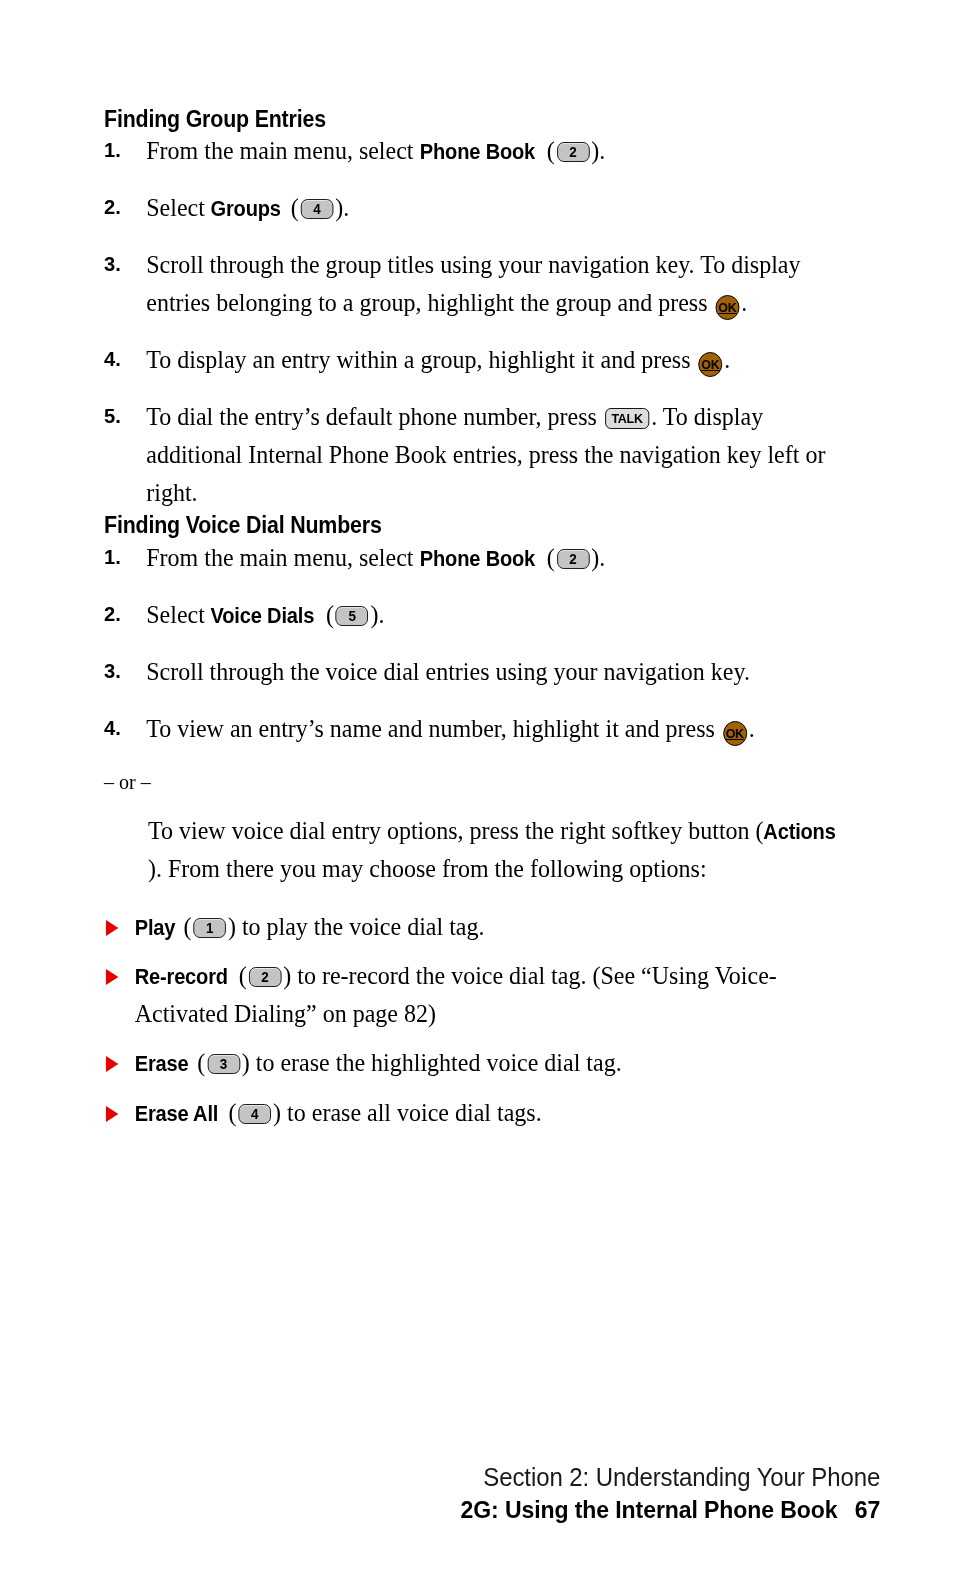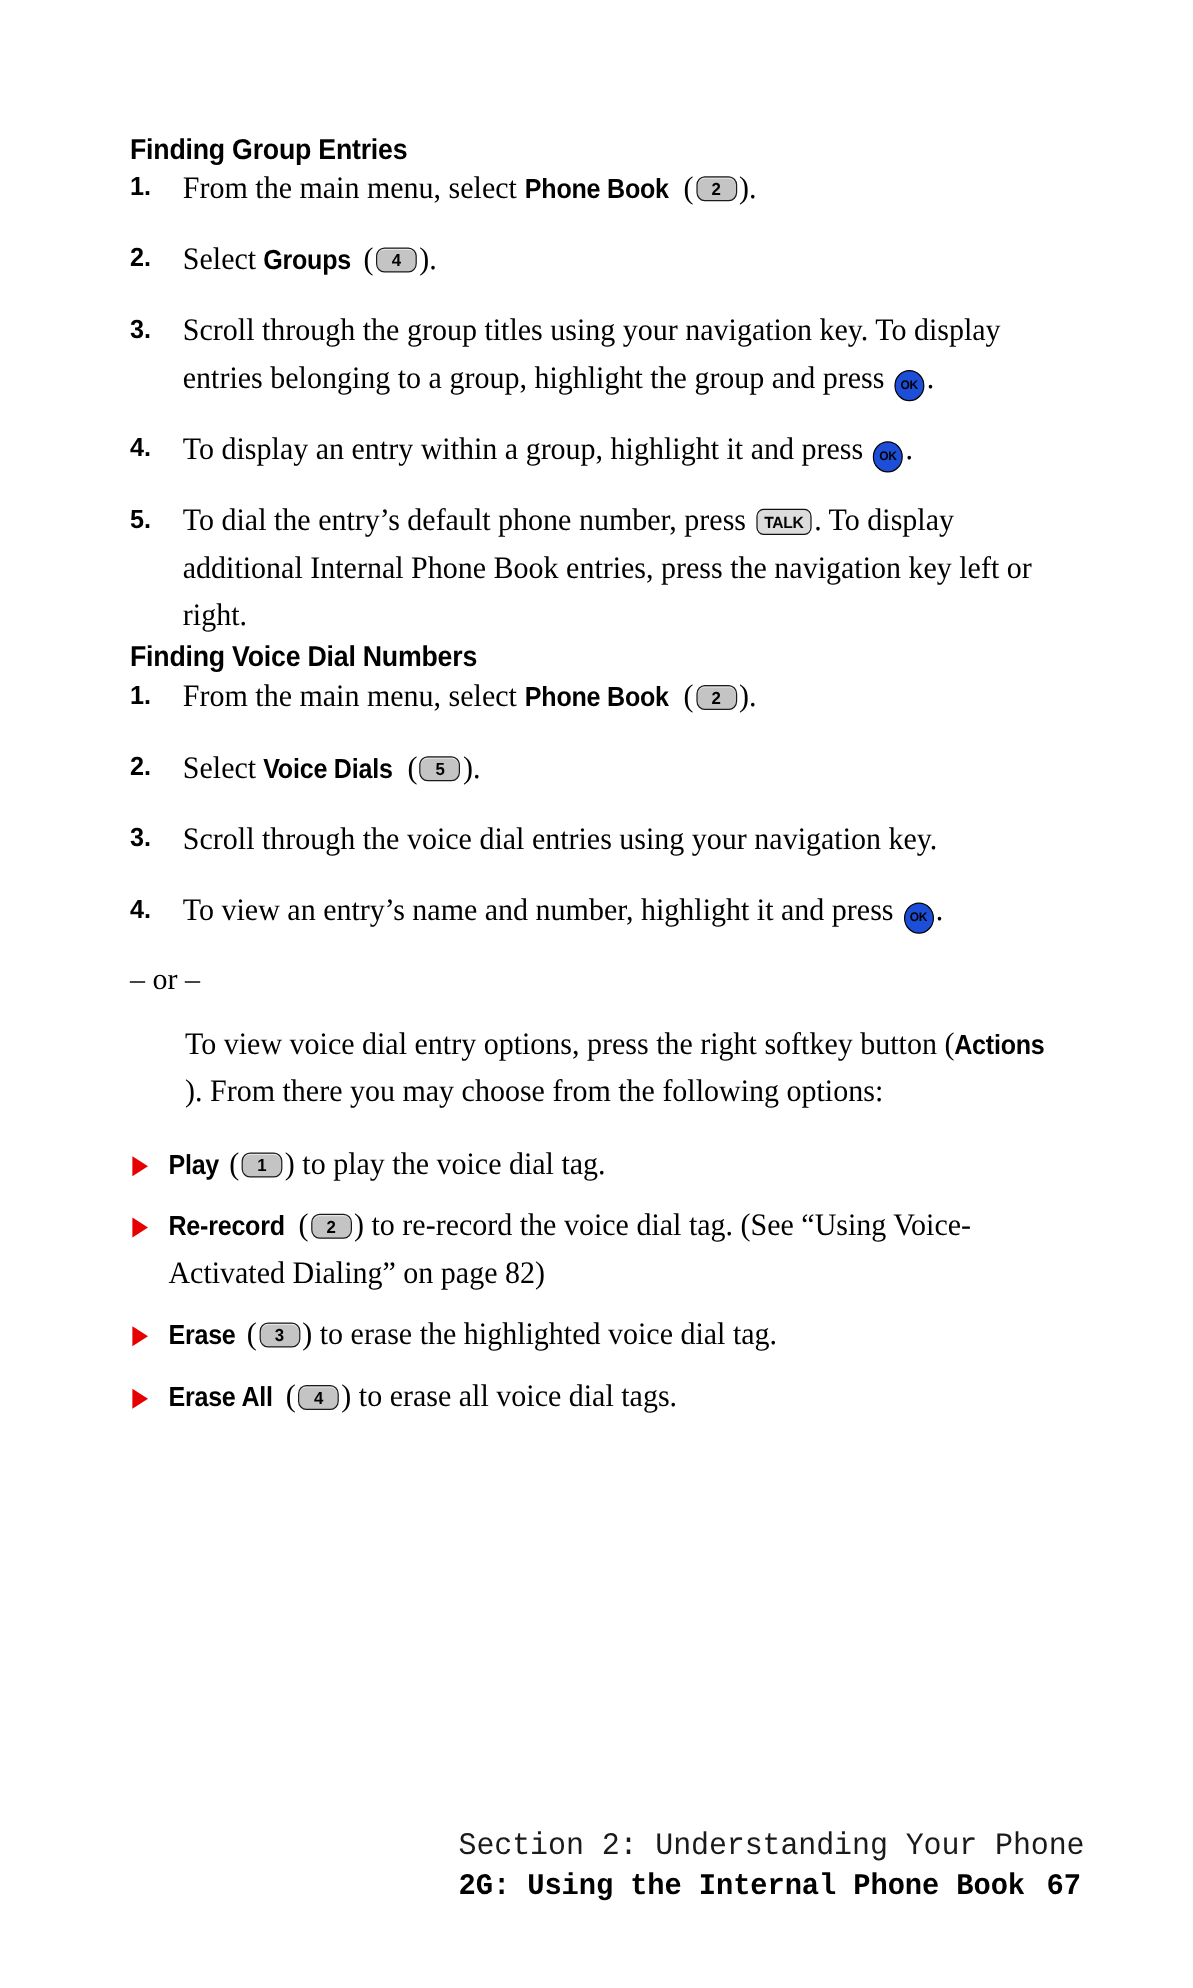--- a/index.html
+++ b/index.html
@@ -118,35 +118,36 @@
     margin: 0 2px;
     box-sizing: border-box;
   }
   .key-ok {
     display: inline-block;
     vertical-align: -1px;
     width: 25px;
     height: 25px;
     line-height: 24px;
     text-align: center;
-    background: #1d4ed8;
+    background: #a16207;
     border: 1.8px solid #000000;
     border-radius: 50%;
     font-family: "Liberation Sans", sans-serif;
     font-weight: bold;
-    font-size: 10px;
+    font-size: 13px;
     letter-spacing: -0.3px;
     color: #000;
     margin: 0 2px;
     box-sizing: border-box;
+    text-decoration: underline;
   }
 
   
   .or-line {
-    font-size: 24px;
+    font-size: 20px;
     margin: 22px 0 18px 0;
     line-height: 1.2;
   }
 
   
   .indented-para {
     margin: 0 0 20px 44px;
     font-size: 25px;
     line-height: 1.52;
     transform: scaleX(0.96);
@@ -172,23 +173,24 @@
     width: 0;
     height: 0;
     border-left: 13px solid #e60000;
     border-top: 8px solid transparent;
     border-bottom: 8px solid transparent;
   }
 
   
   .footer {
     position: absolute;
-    right: 86px;
+    right: 74px;
     bottom: 66px;
-    font-family: Liberation Mono, monospace;
+    text-align: right;
+    font-family: Liberation Sans, sans-serif;
   }
   .footer-line-1 {
     font-size: 25px;
     font-weight: normal;
     color: #1a1a1a;
     line-height: 1.22;
     letter-spacing: -0.1px;
     transform: scaleX(0.96);
     transform-origin: right center;
   }

